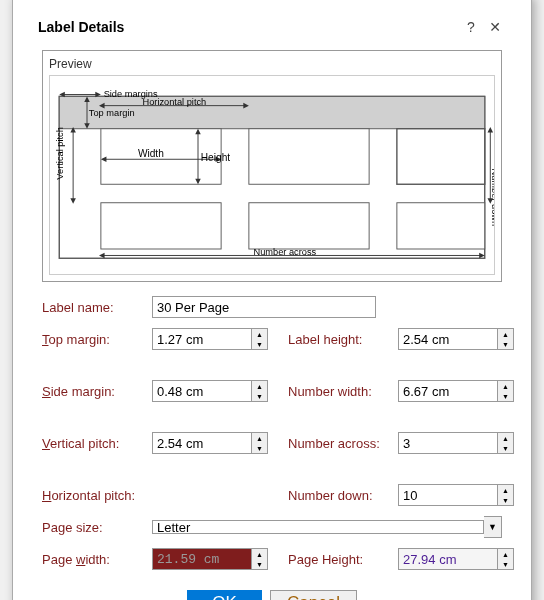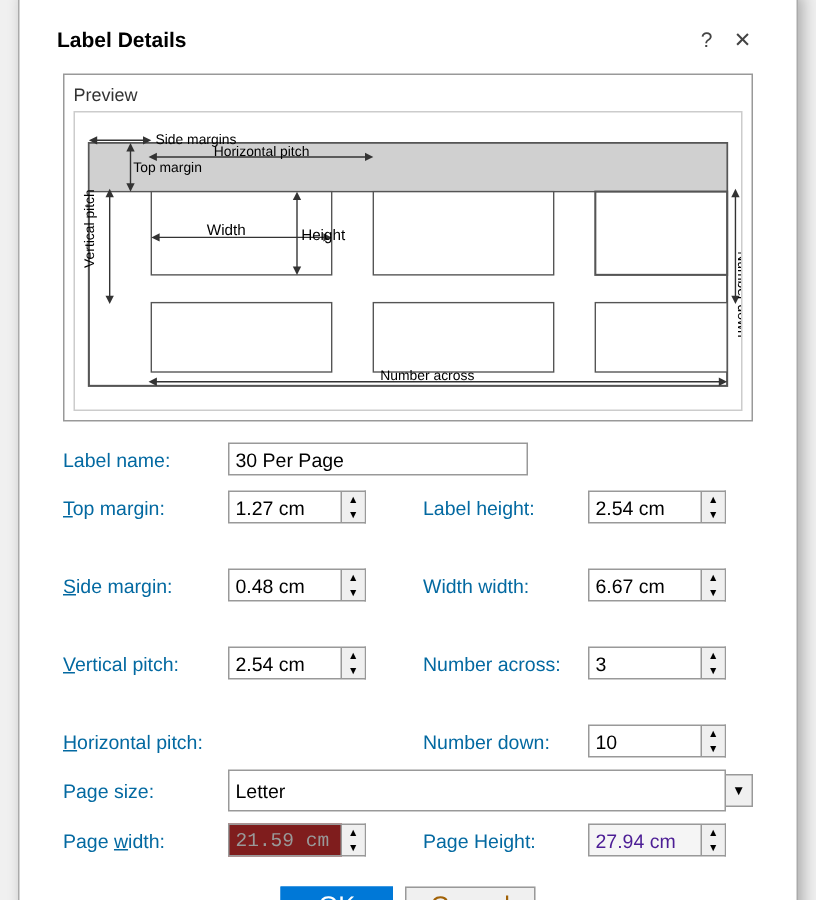--- a/index.html
+++ b/index.html
@@ -84,36 +84,36 @@
       gap: 20px;
     }
     .form-row {
       display: flex;
       align-items: center;
       margin-bottom: 6px;
       min-height: 26px;
     }
     .form-label {
       min-width: 110px;
-      color: #0369a1;
+      color: #7f1d1d;
       font-size: 13px;
       white-space: nowrap;
     }
     .form-label u { text-decoration: underline; }
     .form-input-wrap {
       display: flex;
       align-items: center;
       flex: 1;
     }
     .form-input {
       border: 1px solid #999;
       padding: 2px 4px;
       font-size: 13px;
       height: 22px;
-      width: 76px;
+      width: 100px;
       color: #666;
       background: #f5f5f5;
       outline: none;
     }
     .form-input.active {
       background: #fff;
       color: #000;
     }
     .spinner-btns {
       display: flex;
@@ -133,21 +133,21 @@
       font-size: 7px;
       line-height: 1;
       border: none;
       padding: 0;
     }
     .form-input-wide {
       flex: 1;
       border: 1px solid #999;
       padding: 2px 4px;
       font-size: 13px;
-      height: 28px;
+      height: 14px;
       color: #000;
       background: #fff;
       outline: none;
     }
     .dropdown-btn {
       border: 1px solid #999;
       border-left: none;
       height: 22px;
       width: 18px;
       display: flex;
@@ -264,21 +264,21 @@
           <text x="478" y="88" font-size="10" fill="#000" font-family="Arial" transform="rotate(90,478,88)">Number down</text>
         </svg>
       </div>
     </div>
 
     <div>
 
       <div class="form-row">
         <span class="form-label">Label name:</span>
         <div class="form-input-wrap">
-          <input class="form-input active" style="width: 200px;" type="text" value="30 Per Page">
+          <input class="form-input active" style="width: 224px;" type="text" value="30 Per Page">
         </div>
       </div>
 
       <div class="form-grid">
 
         <div class="form-row">
           <span class="form-label"><u>T</u>op margin:</span>
           <div class="form-input-wrap">
             <input class="form-input active" type="text" value="1.27 cm" style="">
             <div class="spinner-btns">
@@ -303,21 +303,21 @@
           <span class="form-label"><u>S</u>ide margin:</span>
           <div class="form-input-wrap">
             <input class="form-input active" type="text" value="0.48 cm" style="">
             <div class="spinner-btns">
               <button class="spinner-btn">▲</button>
               <button class="spinner-btn">▼</button>
             </div>
           </div>
         </div>
         <div class="form-row">
-          <span class="form-label">Width width:</span>
+          <span class="form-label">Number width:</span>
           <div class="form-input-wrap">
             <input class="form-input active" type="text" value="6.67 cm" style="">
             <div class="spinner-btns">
               <button class="spinner-btn">▲</button>
               <button class="spinner-btn">▼</button>
             </div>
           </div>
         </div>
 
         <div class="form-row">

